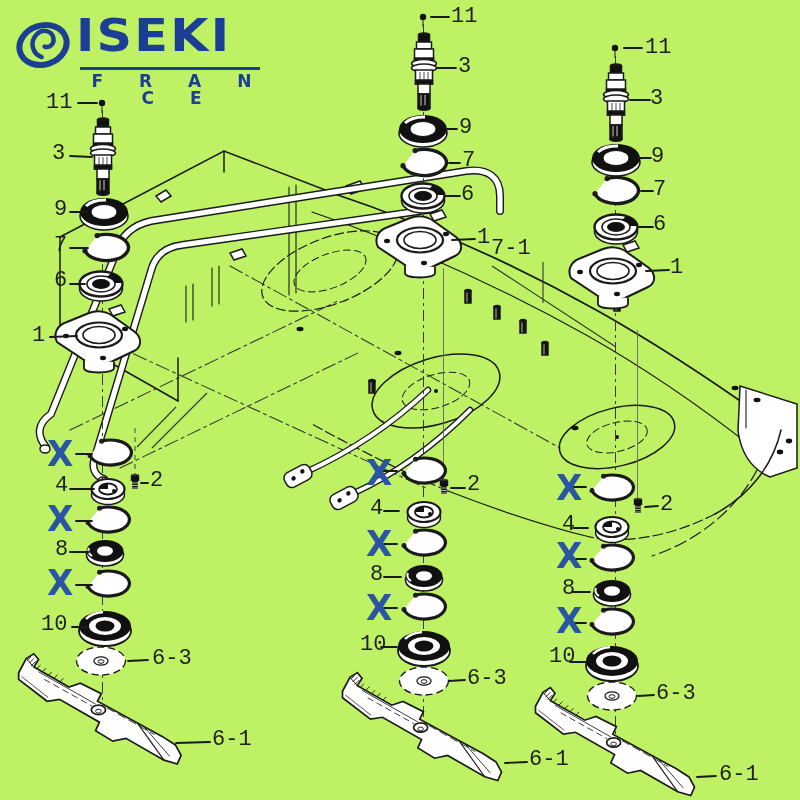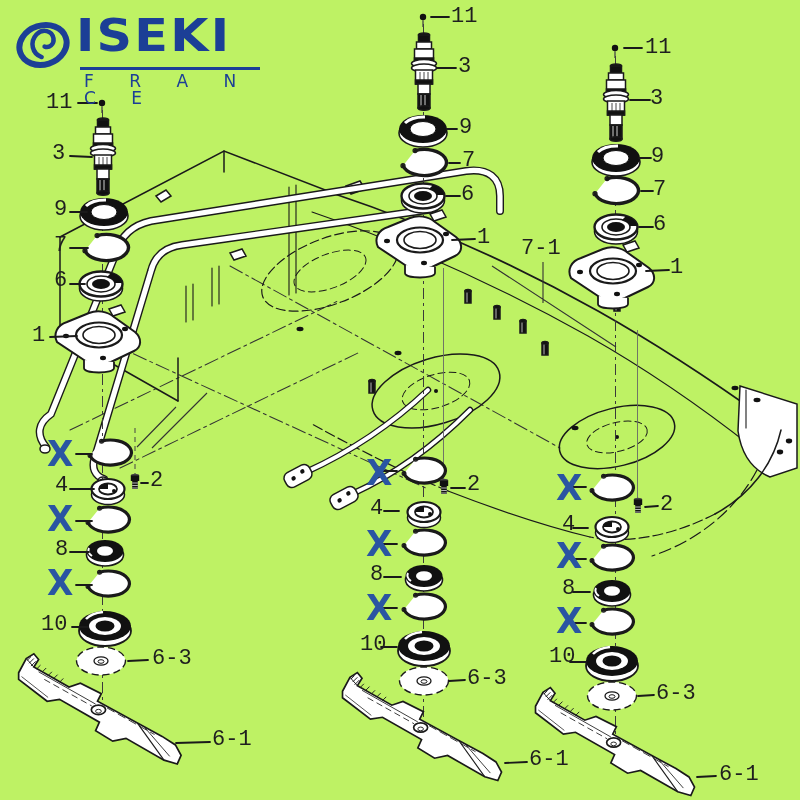--- a/index.html
+++ b/index.html
@@ -10,22 +10,22 @@
        font-family:Liberation Mono, monospace;}
   .xm{position:absolute;font-size:36px;font-weight:800;line-height:1;
       color:var(--x-mark,#2a55a2);transform:scaleX(.95);transform-origin:left top;}
   .logo{position:absolute;left:14px;top:10px;width:260px;height:80px;}
   .logo-icon{position:absolute;left:2px;top:8px;}
   .logo-brand{position:absolute;left:62px;top:4px;font-size:44px;font-weight:800;
       color:var(--logo-blue,#1c3f96);letter-spacing:2px;transform:scaleX(1.12);
       transform-origin:left top;line-height:1;}
   .logo-rule{position:absolute;left:66px;top:57px;width:180px;height:3px;
       background:var(--logo-blue,#1c3f96);}
-  .logo-sub{position:absolute;left:70px;top:63px;font-size:17px;font-weight:400;
-      color:var(--logo-blue,#1c3f96);letter-spacing:15px;line-height:1;}
+  .logo-sub{position:absolute;left:70px;top:63px;font-size:17px;font-weight:700;
+      color:var(--logo-blue,#1c3f96);letter-spacing:15px;line-height:1;text-align:center;}
 </style>
 </head>
 <body>
 
 <div class="canvas">
 
 <svg class="art" width="800" height="800" viewBox="0 0 800 800">
   <defs>
     <g id="g-pin">
       <circle cx="0" cy="0" r="3.2" fill="#111"></circle>
@@ -350,21 +350,21 @@
 <span class="lbl" style="left:360px;top:634px">10</span>
 <span class="lbl" style="left:467px;top:668px">6-3</span>
 <span class="lbl" style="left:529px;top:749px">6-1</span>
 
 <span class="lbl" style="left:645px;top:37px">11</span>
 <span class="lbl" style="left:650px;top:88px">3</span>
 <span class="lbl" style="left:651px;top:146px">9</span>
 <span class="lbl" style="left:653px;top:179px">7</span>
 <span class="lbl" style="left:653px;top:214px">6</span>
 <span class="lbl" style="left:670px;top:257px">1</span>
-<span class="lbl" style="left:521px;top:238px">7-1</span>
+<span class="lbl" style="left:491px;top:238px">7-1</span>
 <span class="xm" style="left:556px;top:470px">X</span>
 <span class="lbl" style="left:660px;top:494px">2</span>
 <span class="lbl" style="left:562px;top:514px">4</span>
 <span class="xm" style="left:556px;top:538px">X</span>
 <span class="lbl" style="left:562px;top:578px">8</span>
 <span class="xm" style="left:556px;top:603px">X</span>
 <span class="lbl" style="left:549px;top:646px">10</span>
 <span class="lbl" style="left:656px;top:683px">6-3</span>
 <span class="lbl" style="left:719px;top:764px">6-1</span>
 

